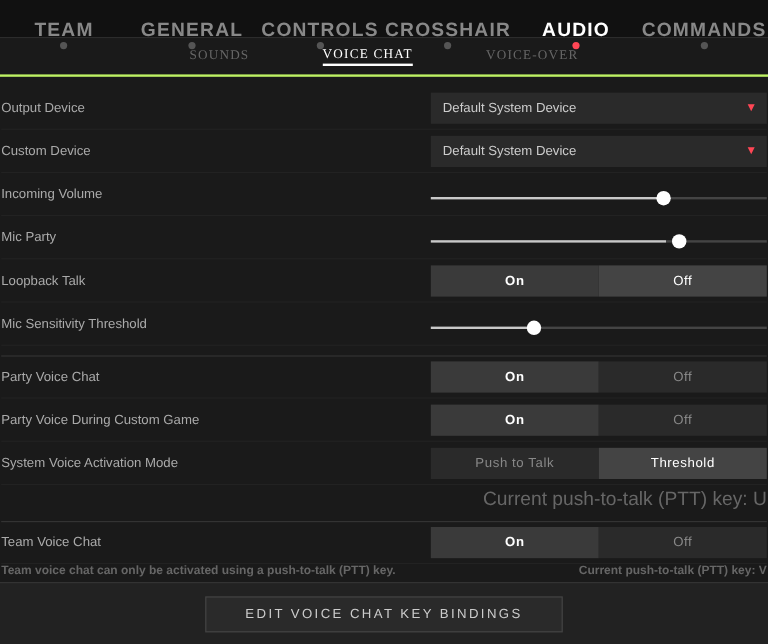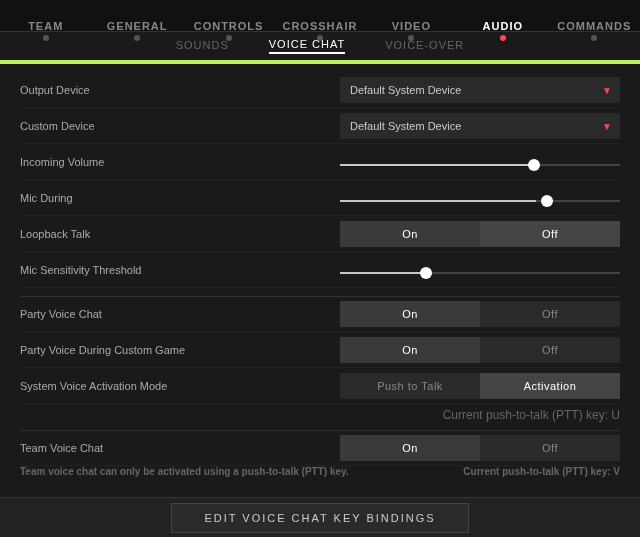--- a/index.html
+++ b/index.html
@@ -18,21 +18,21 @@
       display: flex;
       align-items: center;
       height: 32px;
       background: #111;
       border-bottom: 1px solid #333;
     }
     .top-nav-item {
       flex: 1;
       text-align: center;
       color: #888;
-      font-size: 11px;
+      font-size: 16px;
       font-weight: bold;
       letter-spacing: 1px;
       text-transform: uppercase;
       cursor: pointer;
       height: 100%;
       display: flex;
       align-items: center;
       justify-content: center;
       position: relative;
       margin-top: 20px;
@@ -60,42 +60,43 @@
       width: 6px;
       height: 6px;
       background: #555;
       border-radius: 50%;
     }
 
     
     .sub-nav {
       display: flex;
       justify-content: center;
-      gap: 40px;
+      gap: 61px;
       height: 32px;
       align-items: center;
       background: #1a1a1a;
-      border-bottom: 4px solid #bef264;
+      border-bottom: 2px solid #bef264;
+      font-family: Liberation Serif, serif;
     }
     .sub-nav-item {
       font-size: 11px;
       letter-spacing: 1px;
       text-transform: uppercase;
       color: #666;
       cursor: pointer;
       padding-bottom: 2px;
     }
     .sub-nav-item.active {
       color: #fff;
       border-bottom: 2px solid #fff;
     }
 
     
     .content {
-      padding: 8px 20px;
+      padding: 8px 1px;
       overflow-y: auto;
       height: calc(537px - 32px - 32px - 48px);
     }
 
     
     .setting-row {
       display: flex;
       align-items: center;
       height: 36px;
       border-bottom: 1px solid #222;
@@ -179,34 +180,35 @@
       background: #2a2a2a;
       color: #888;
       border: none;
       font-size: 11px;
       cursor: pointer;
       letter-spacing: 0.5px;
     }
     .toggle-btn.active-on {
       background: #3a3a3a;
       color: #fff;
+      font-weight: bold;
     }
     .toggle-btn.active-off {
       background: #444;
       color: #fff;
     }
     .toggle-btn.active-auto {
       background: #444;
       color: #fff;
     }
 
     
     .ptt-info {
       text-align: center;
-      font-size: 12px;
+      font-size: 16px;
       color: #666;
       padding: 2px 0 4px 0;
       padding-right: 0;
     }
 
     
     .warning-row {
       display: flex;
       min-height: 30px;
       border-bottom: 1px solid #222;
@@ -223,21 +225,21 @@
       color: #666;
       text-align: right;
     }
 
     
     .bottom-bar {
       position: absolute;
       bottom: 0;
       left: 0;
       right: 0;
-      height: 40px;
+      height: 52px;
       display: flex;
       align-items: center;
       justify-content: center;
       background: #222;
       border-top: 1px solid #333;
     }
     .edit-button {
       background: #2a2a2a;
       color: #ccc;
       border: 1px solid #444;
@@ -268,23 +270,20 @@
   </div>
   <div class="top-nav-item">
     <span>GENERAL</span>
   </div>
   <div class="top-nav-item">
     <span>CONTROLS</span>
   </div>
   <div class="top-nav-item">
     <span>CROSSHAIR</span>
   </div>
-  <div class="top-nav-item">
-    <span>VIDEO</span>
-  </div>
   <div class="top-nav-item active">
     <span>AUDIO</span>
   </div>
   <div class="top-nav-item">
     <span>COMMANDS</span>
   </div>
 </div>
 
 <div class="sub-nav">
   <div class="sub-nav-item">
@@ -327,21 +326,21 @@
   <div class="setting-row">
     <div class="setting-label">Incoming Volume</div>
     <div class="setting-control">
       <div class="slider-wrapper">
         <input type="range" min="0" max="100" value="70" style="">
       </div>
     </div>
   </div>
 
   <div class="setting-row">
-    <div class="setting-label">Mic During</div>
+    <div class="setting-label">Mic Party</div>
     <div class="setting-control">
       <div class="slider-wrapper">
         <input type="range" min="0" max="100" value="75" style="">
       </div>
     </div>
   </div>
 
   <div class="setting-row">
     <div class="setting-label">Loopback Talk</div>
     <div class="setting-control">
@@ -381,21 +380,21 @@
         <button class="toggle-btn">Off</button>
       </div>
     </div>
   </div>
 
   <div class="setting-row">
     <div class="setting-label">System Voice Activation Mode</div>
     <div class="setting-control">
       <div class="toggle-group">
         <button class="toggle-btn">Push to Talk</button>
-        <button class="toggle-btn active-auto">Activation</button>
+        <button class="toggle-btn active-auto">Threshold</button>
       </div>
     </div>
   </div>
 
   <div class="push-to-talk-row">
     <span class="ptt-info">Current push-to-talk (PTT) key: U</span>
   </div>
 
   <div class="setting-row separator">
     <div class="setting-label">Team Voice Chat</div>

